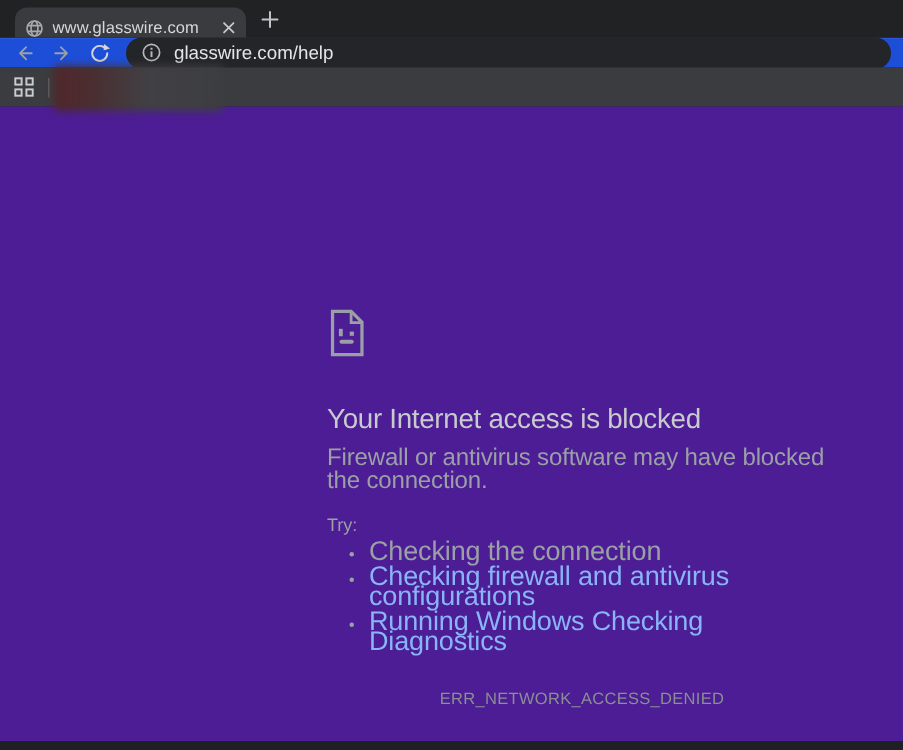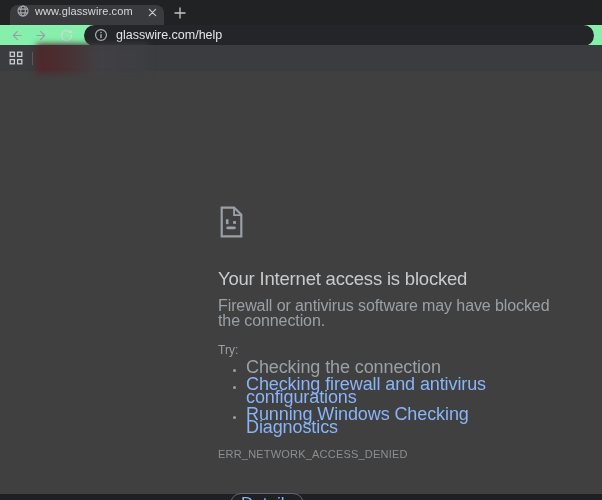--- a/index.html
+++ b/index.html
@@ -9,35 +9,35 @@
     font-family:"Liberation Sans","DejaVu Sans",sans-serif;
     -webkit-font-smoothing:antialiased;
   }
   .window{position:relative;width:602px;height:500px;}
 
   
   .tabstrip{position:relative;height:25px;background:#212224;}
   .tab{
     position:absolute;left:10px;top:5px;width:154px;height:20px;
     background:#3a3b3e;border-radius:8px 8px 0 0;
-    display:flex;align-items:flex-start;padding:0 5px 0 7px;box-sizing:border-box;
+    display:flex;align-items:flex-end;padding:0 5px 0 7px;box-sizing:border-box;
   }
   .tab-title{
     flex:1;font-size:11px;color:#d6d8da;white-space:nowrap;overflow:hidden;
     margin-left:6px;letter-spacing:.1px;
   }
   .tab-close{width:14px;height:14px;display:flex;align-items:center;justify-content:center;border-radius:7px;cursor:pointer;}
   .newtab{
     position:absolute;left:169px;top:4px;width:22px;height:18px;
     display:flex;align-items:center;justify-content:center;cursor:pointer;
   }
 
   
   .toolbar{
-    height:20px;background:#86efac;box-shadow:inset 0 1px 0 rgba(255,255,255,.055);
+    height:20px;background:#1d4ed8;box-shadow:inset 0 1px 0 rgba(255,255,255,.055);
     display:flex;align-items:center;padding:0 8px 0 4px;box-sizing:border-box;
   }
   .nav-btn{width:25px;height:22px;display:flex;align-items:center;justify-content:center;cursor:pointer;flex:0 0 auto;}
   .omnibox{
     flex:1;height:21px;background:#242528;border-radius:11px;
     display:flex;align-items:center;padding:0 10px;margin-left:5px;cursor:text;
   }
   .url-text{font-size:12.5px;color:#e3e5e7;margin-left:8px;white-space:nowrap;}
 
   
@@ -46,37 +46,37 @@
     display:flex;align-items:center;padding:0 9px;box-sizing:border-box;
   }
   .bm-divider{width:1px;height:13px;background:#5d5f63;margin-left:9px;}
   .redacted-bookmark{
     position:absolute;left:36px;top:-1px;width:113px;height:30px;z-index:2;
     background:linear-gradient(90deg,#51262a 0%,#4a2e31 22%,#414044 55%,#3d3e41 100%);
     filter:blur(3px);border-radius:3px;cursor:pointer;
   }
 
   
-  .page{position:relative;height:423px;background:#404040;}
+  .page{position:relative;height:423px;background:#4c1d95;}
   .content{position:absolute;left:218px;top:135px;width:340px;}
   .err-icon{display:block;}
   h1{
     margin:30px 0 0 0;font-size:18.5px;font-weight:400;color:#c8cbce;
     letter-spacing:-.2px;
   }
   .message{margin:8px 0 0 0;font-size:16px;line-height:15px;color:#9aa0a6;letter-spacing:-.1px;}
   .try-label{margin:15px 0 0 0;font-size:12px;color:#9aa0a6;}
   ul.suggestions{
     margin:4px 0 0 0;padding:0 0 0 28px;list-style:disc;
     font-size:18px;line-height:13px;color:#9aa0a6;letter-spacing:-.1px;
   }
   ul.suggestions li{margin-top:4px;}
   ul.suggestions li::marker{color:#9aa0a6;font-size:11px;}
   a.sugg-link{color:#8ab4f8;text-decoration:none;cursor:pointer;text-align:right;}
-  .err-code{margin-top:14px;font-size:11px;color:#8b8f93;letter-spacing:.2px;}
+  .err-code{margin-top:26px;font-size:11px;color:#8b8f93;letter-spacing:.2px;text-align:center;}
   .details-btn{
     margin:33px 0 0 12px;background:transparent;border:1px solid #63666b;
     border-radius:12px;color:#8ab4f8;font-size:17px;padding:4px 10px;
     font-family:inherit;cursor:pointer;line-height:12px;
   }
 </style>
 </head>
 <body>
 
 <div class="window">

